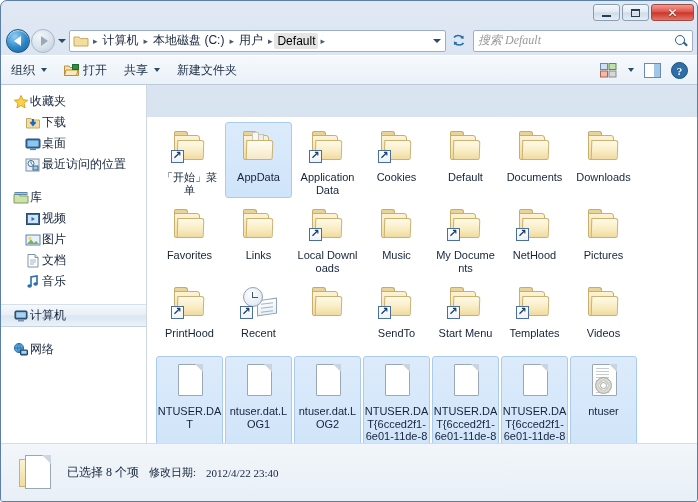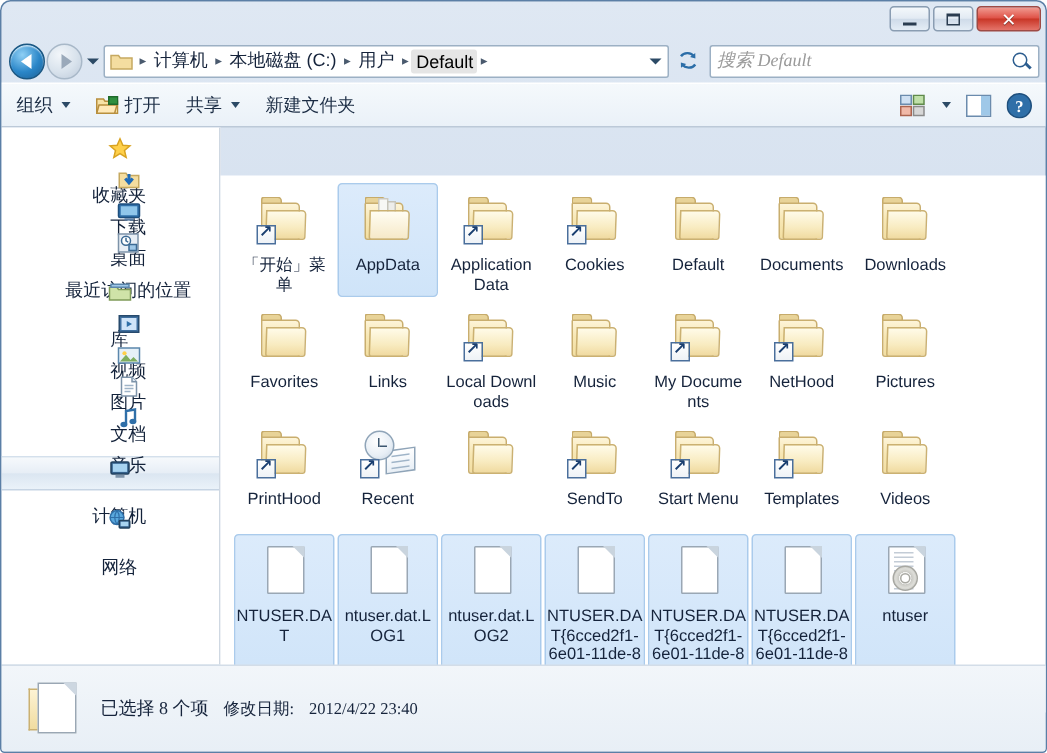--- a/index.html
+++ b/index.html
@@ -139,24 +139,23 @@
   }
   .navpane {
     width: 146px; height: 358px;
     background: #ffffff;
     border-right: 1px solid #cfd8e2;
     padding-top: 6px;
     overflow: hidden;
     font-size: 12px;
   }
   .nav-item {
-    display: flex; align-items: center; gap: 15px;
+    display: flex; align-items: center; gap: 1px;
     height: 21px; padding-left: 12px; color: #13223a; cursor: pointer;
     white-space: nowrap;
-    flex-direction: column;
   }
   .nav-item.child { padding-left: 24px; }
   .nav-item.selected {
     background: linear-gradient(to bottom, #f6f9fc 0%, #e7eef6 48%, #dbe6f1 52%, #eaf2f9 100%);
     border-top: 1px solid #d4e0ec; border-bottom: 1px solid #c6d4e3;
     height: 23px;
   }
   .nav-gap { height: 12px; }
   .nav-ico { width: 16px; height: 16px; flex: none; position: relative; }
 

